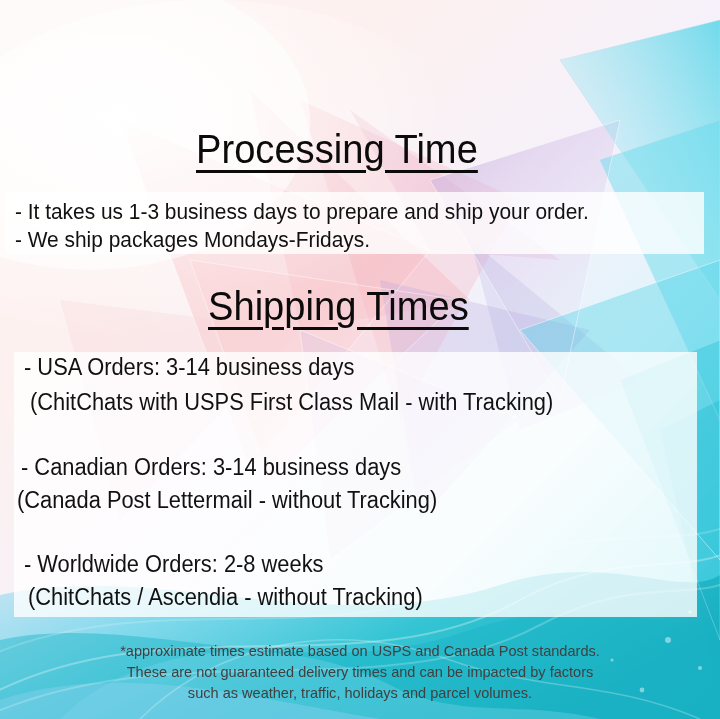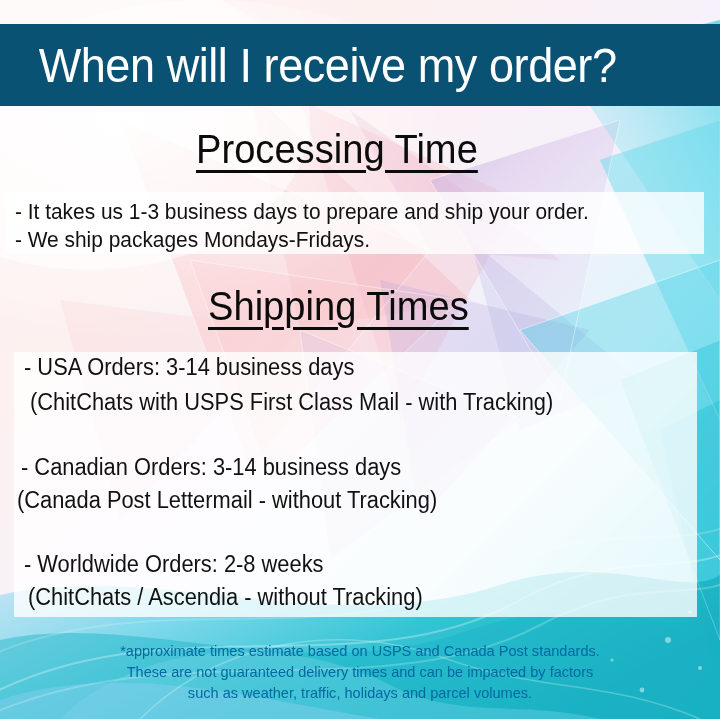--- a/index.html
+++ b/index.html
@@ -101,21 +101,21 @@
   #ship-wor-1   { left:24px; top:550px; }
   #ship-wor-2   { left:28px; top:583px; }
 
   
   #footer-note {
     position:absolute;
     left:0; top:640px;
     width:720px;
     z-index:6;
     text-align:center;
-    color:#0369a1;
+    color:#404040;
     font-family:"Liberation Sans", sans-serif;
     font-size:15px;
     line-height:21px;
     font-weight:400;
   }
   #footer-note div { white-space:nowrap; transform:scaleX(0.97); }
 </style>
 </head>
 <body>
 
@@ -205,23 +205,20 @@
       <g fill="#ffffff" opacity="0.45">
         <circle cx="668" cy="640" r="3"></circle>
         <circle cx="700" cy="668" r="2"></circle>
         <circle cx="642" cy="690" r="2.4"></circle>
         <circle cx="690" cy="612" r="1.8"></circle>
         <circle cx="612" cy="660" r="1.5"></circle>
       </g>
     </svg>
   </div>
 
-  <div id="header-banner">
-    <span id="header-title">When will I receive my order?</span>
-  </div>
 
   <div id="panel-processing" class="white-panel"></div>
 
   <div id="heading-processing" class="section-heading">Processing Time</div>
 
   <div id="proc-line-1" class="body-text proc-line">- It takes us 1-3 business days to prepare and ship your order.</div>
 
   <div id="proc-line-2" class="body-text proc-line">- We ship packages Mondays-Fridays.</div>
 
   <div id="heading-shipping" class="section-heading">Shipping Times</div>

